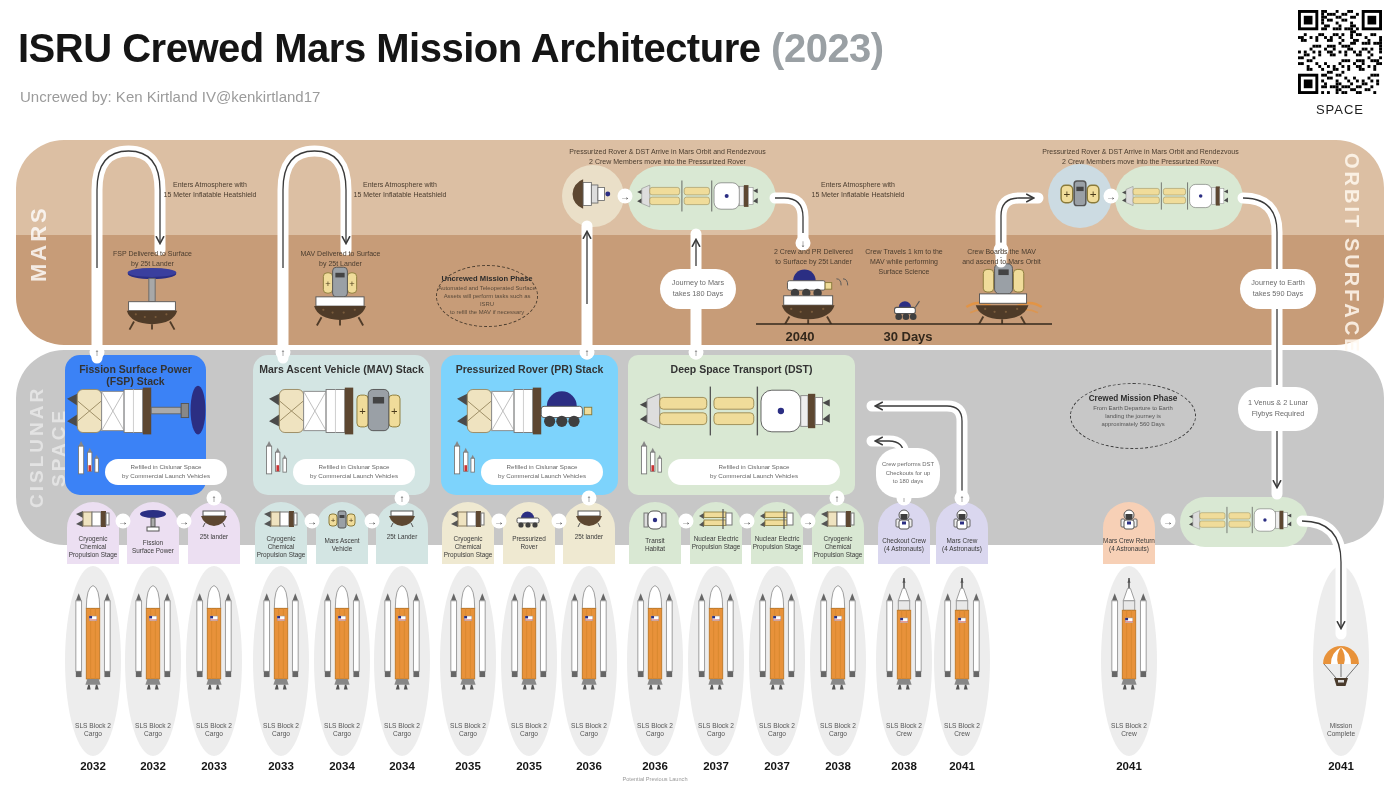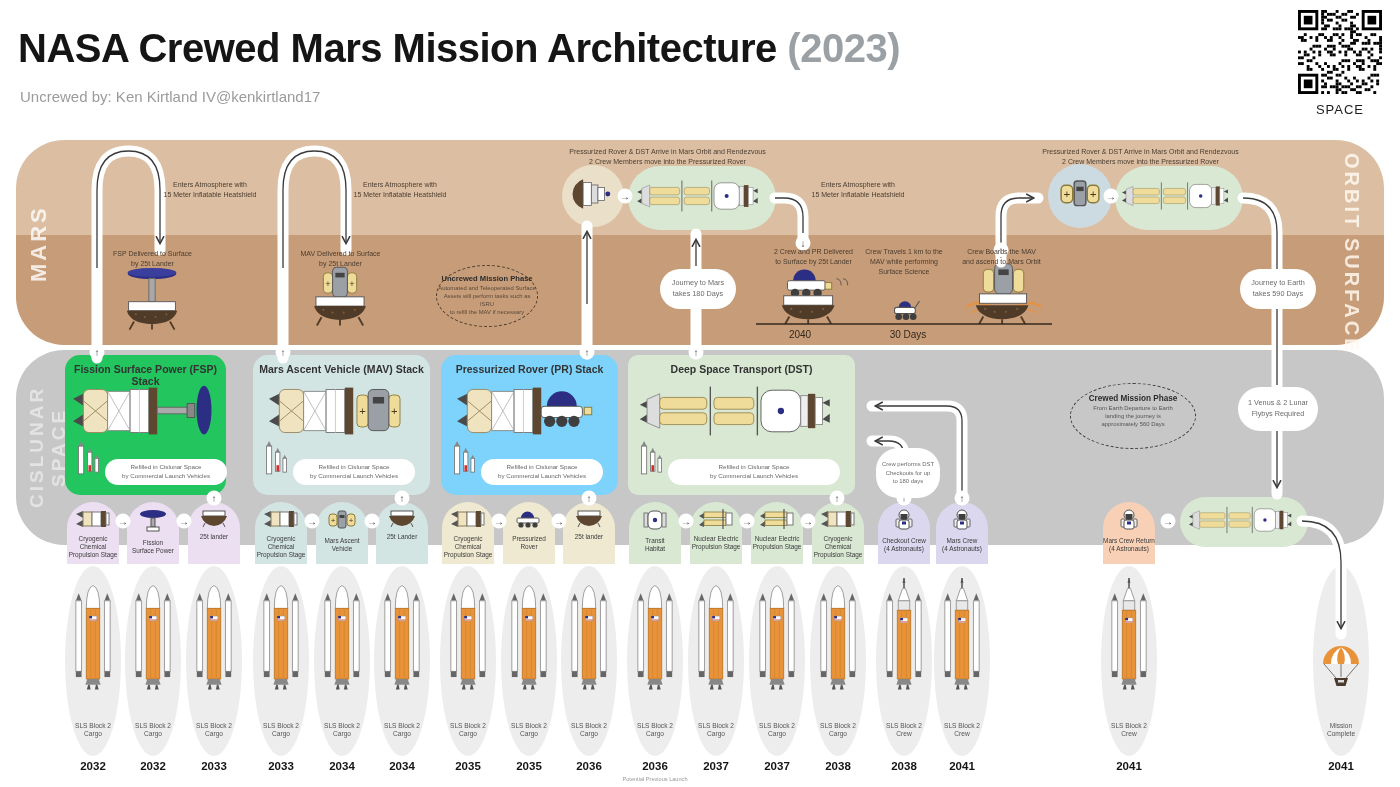--- a/index.html
+++ b/index.html
@@ -17,21 +17,21 @@
   .surface-zone{position:absolute;left:0;top:95px;width:100%;height:110px;}
   .cis-band{position:absolute;left:16px;top:350px;width:1368px;height:195px;border-radius:48px;}
   .vlabel{position:absolute;writing-mode:vertical-rl;text-align:center;font-weight:600;letter-spacing:3px;}
   .vlabel.up{transform:rotate(180deg);}
   .mars-lbl{left:26px;top:150px;height:188px;font-size:22px;color:rgba(255,255,255,.8);}
   .orbit-lbl{left:1340px;top:150px;height:83px;font-size:20px;color:rgba(255,248,238,.85);}
   .surf-lbl{left:1340px;top:238px;height:105px;font-size:20px;color:rgba(255,248,238,.85);}
   .cis-lbl{left:26px;top:358px;height:178px;font-size:19px;color:#e3e3e3;}
   
   .ann{position:absolute;font-size:7px;line-height:1.4;color:#4a3c2e;text-align:center;white-space:pre-line;z-index:5;}
-  .ann.bold{font-weight:400;color:#33281c;font-size:10px;}
+  .ann.bold{font-weight:700;color:#33281c;font-size:13px;}
   .pill{position:absolute;background:#fff;border-radius:22px;display:flex;align-items:center;justify-content:center;
         text-align:center;font-size:7.3px;color:#6b6b6b;white-space:pre-line;line-height:1.45;z-index:5;}
   .dashed-ellipse{position:absolute;border:1.7px dashed #4a3c2e;border-radius:50%;text-align:center;z-index:5;}
   .dashed-ellipse .et{font-size:8.2px;font-weight:700;color:#2c2c2c;margin-top:10px;}
   .dashed-ellipse .eb{font-size:5.9px;color:#5a4a3a;line-height:1.35;white-space:pre-line;margin-top:2px;}
   .dashed-ellipse.gray{border-color:#3d3d3d;}
   .dashed-ellipse.gray .eb{color:#555;}
   
   .ocircle{position:absolute;border-radius:50%;display:flex;align-items:center;justify-content:center;z-index:2;}
   .opill{position:absolute;border-radius:33px;display:flex;align-items:center;justify-content:center;z-index:2;}
@@ -57,21 +57,21 @@
   .dst-pod{position:absolute;left:1180px;top:497px;width:128px;height:50px;border-radius:25px;z-index:2;
         display:flex;align-items:center;justify-content:center;}
   #flows{position:absolute;left:0;top:0;z-index:3;pointer-events:none;}
 </style>
 </head>
 <body>
 
 <div class="canvas">
 
   <div class="title">
-    <span>NASA Crewed Mars Mission Architecture</span>
+    <span>ISRU Crewed Mars Mission Architecture</span>
     <span class="yr">(2023)</span>
   </div>
   <div class="credit">Uncrewed by: Ken Kirtland IV@kenkirtland17</div>
   <div class="qr">
     <span><svg width="84" height="84" viewBox="0 0 29 29" xmlns="http://www.w3.org/2000/svg">
           <rect width="29" height="29" fill="#fff"></rect>
           <rect x="0" y="0" width="7" height="7" fill="#000"></rect>
           <rect x="1" y="1" width="5" height="5" fill="#fff"></rect>
           <rect x="2" y="2" width="3" height="3" fill="#000"></rect>
           <rect x="22" y="0" width="7" height="7" fill="#000"></rect>
@@ -494,21 +494,21 @@
 takes 180 Days</div>
   <div class="pill" style="left:1240px;top:269px;width:76px;height:40px;">Journey to Earth
 takes 590 Days</div>
   <div class="pill" style="left:1238px;top:387px;width:80px;height:44px;">1 Venus &amp; 2 Lunar
 Flybys Required</div>
   <div class="pill" style="left:876px;top:448px;width:64px;height:50px;font-size:5.9px;">Crew performs DST
 Checkouts for up
 to 180 days</div>
 
   <div id="stacks">
-      <div class="stack" style="left: 65px; width: 141px; background: #22c55e; padding-left: 20px;">
+      <div class="stack" style="left: 65px; width: 141px; background: #3b82f6;">
         <div class="st">Fission Surface Power (FSP) Stack</div>
     <div class="art"><svg width="150" height="58" viewBox="0 0 160 62" xmlns="http://www.w3.org/2000/svg">
             <polygon points="2,18 14,12 14,26" fill="#4a4a4a"></polygon>
             <polygon points="2,42 14,34 14,48" fill="#4a4a4a"></polygon>
             <rect x="13" y="8" width="26" height="46" rx="6" fill="#efe3c0" stroke="#9a8a62"></rect>
             <line x1="13" y1="20" x2="39" y2="42" stroke="#9a8a62"></line>
             <line x1="39" y1="20" x2="13" y2="42" stroke="#9a8a62"></line>
             <rect x="39" y="10" width="24" height="42" fill="#fff" stroke="#888"></rect>
             <line x1="39" y1="10" x2="63" y2="52" stroke="#bbb"></line>
             <line x1="63" y1="10" x2="39" y2="52" stroke="#bbb"></line>

